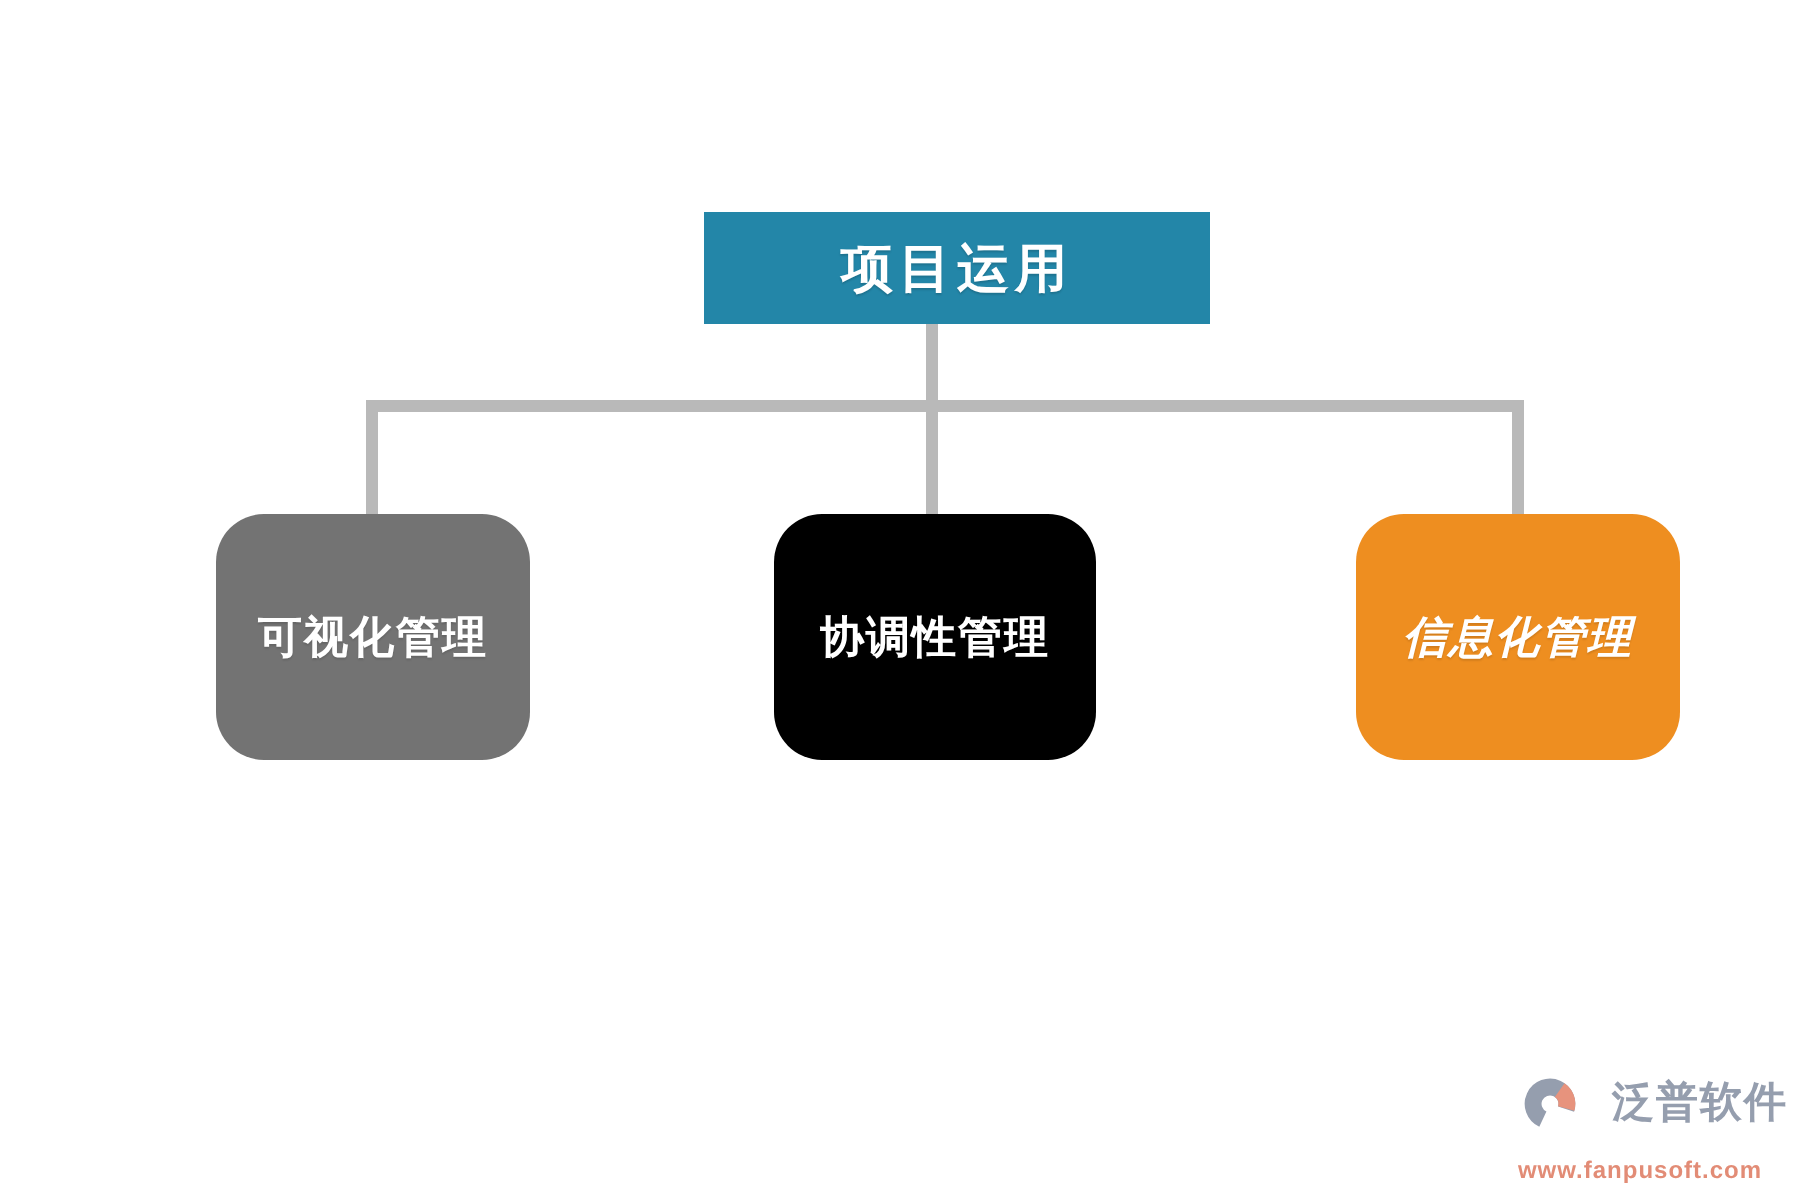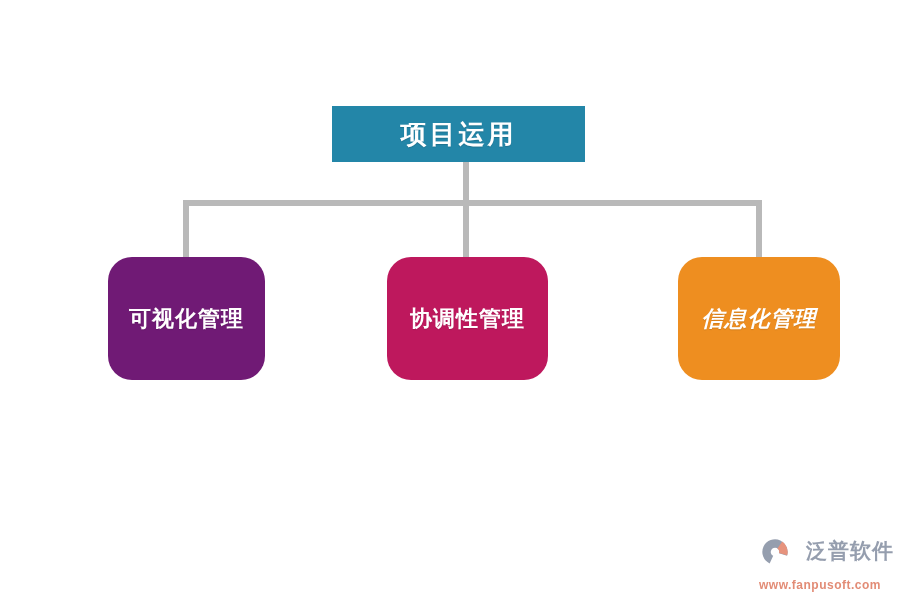--- a/index.html
+++ b/index.html
@@ -16,21 +16,21 @@
     overflow: hidden;
   }
   .connectors {
     position: absolute;
     left: 0; top: 0;
     width: 900px; height: 600px;
     pointer-events: none;
   }
   .root-node {
     position: absolute;
-    left: 332px;
+    left: 352px;
     top: 106px;
     width: 253px;
     height: 56px;
     display: flex;
     align-items: center;
     justify-content: center;
     color: #ffffff;
     font-size: 26px;
     font-weight: bold;
     letter-spacing: 3px;
@@ -94,25 +94,25 @@
 
   <svg class="connectors" viewBox="0 0 900 600" xmlns="http://www.w3.org/2000/svg">
     <path d="M 186 258 L 186 203 L 759 203 L 759 259" fill="none" stroke-width="6" stroke-linejoin="miter" style="stroke: rgb(185, 185, 185);"></path>
     <line x1="466" y1="161" x2="466" y2="261" stroke-width="6" style="stroke: rgb(185, 185, 185);"></line>
   </svg>
 
   <div class="root-node" style="background-color: rgb(35, 134, 168);">
     <span>项目运用</span>
   </div>
 
-  <div class="child-node n0" style="background-color: #701a75;">
+  <div class="child-node n0" style="background-color: #737373;">
     <span>可视化管理</span>
   </div>
 
-  <div class="child-node n1" style="background-color: #be185d;">
+  <div class="child-node n1" style="background-color: #000000;">
     <span>协调性管理</span>
   </div>
 
   <div class="child-node n2" style="background-color: rgb(238, 142, 32);">
     <span>信息化管理</span>
   </div>
 
   <div class="watermark">
     <div class="wm-top">
       <svg class="wm-logo" viewBox="0 0 32 32" xmlns="http://www.w3.org/2000/svg">

